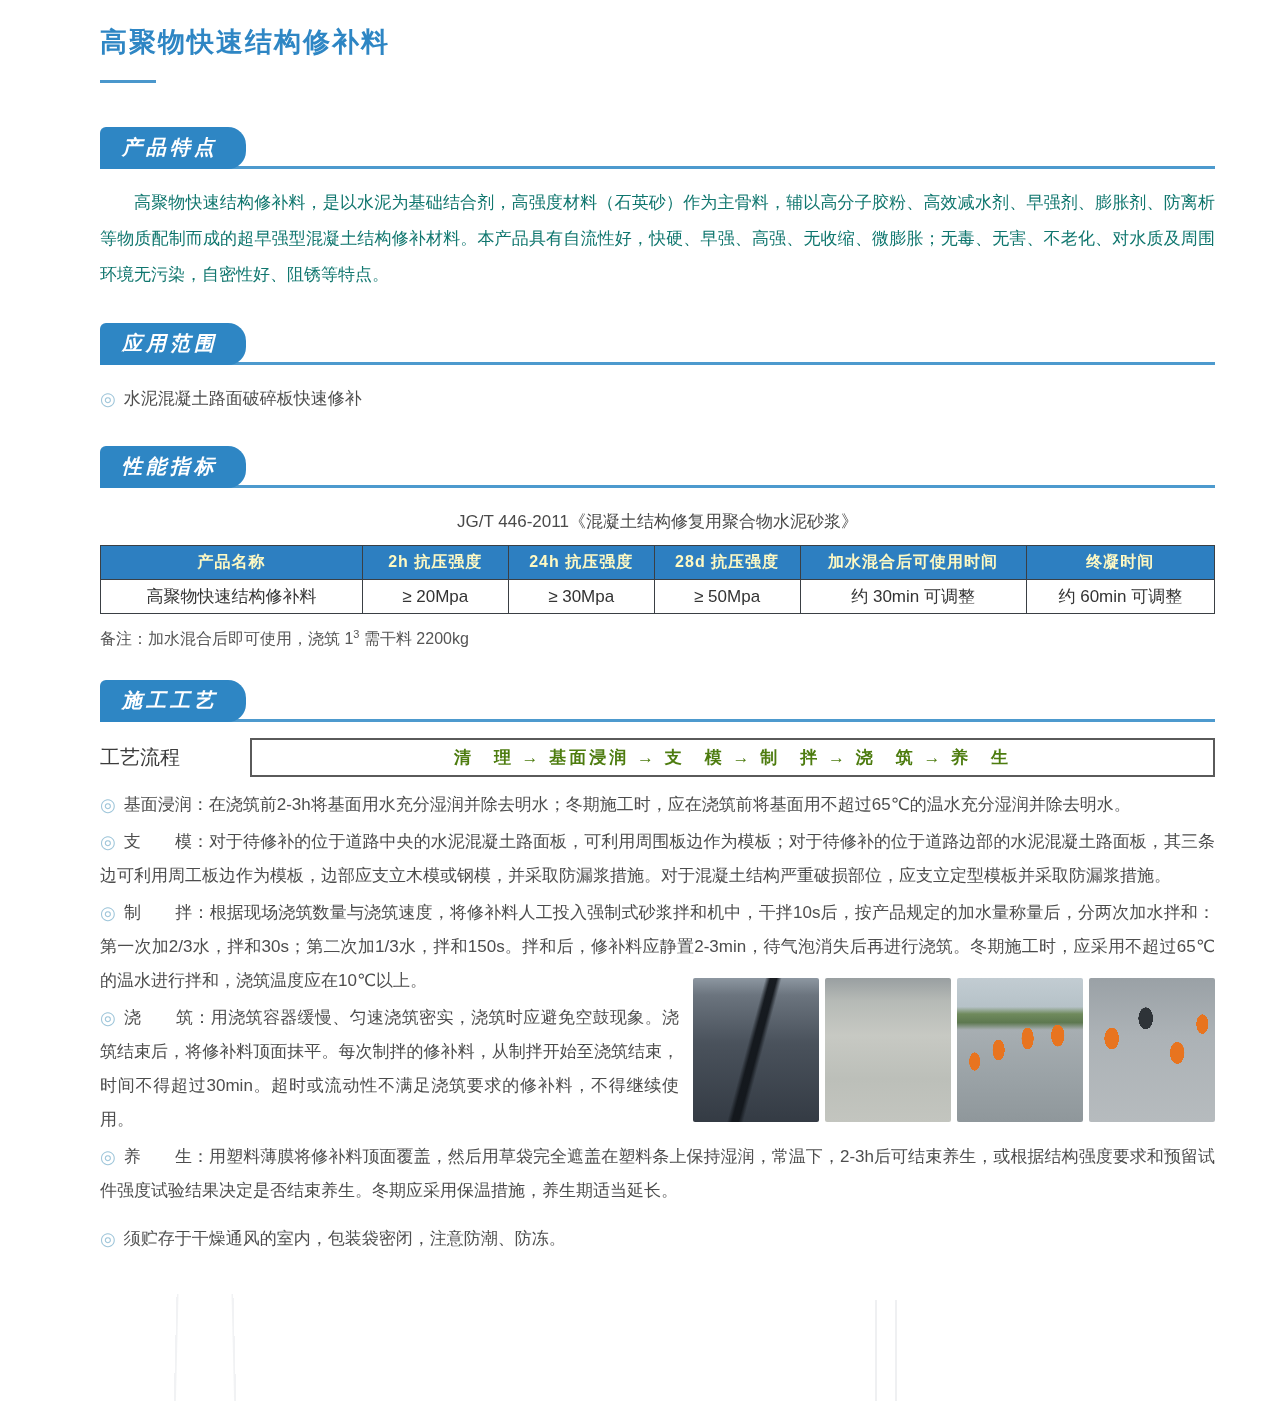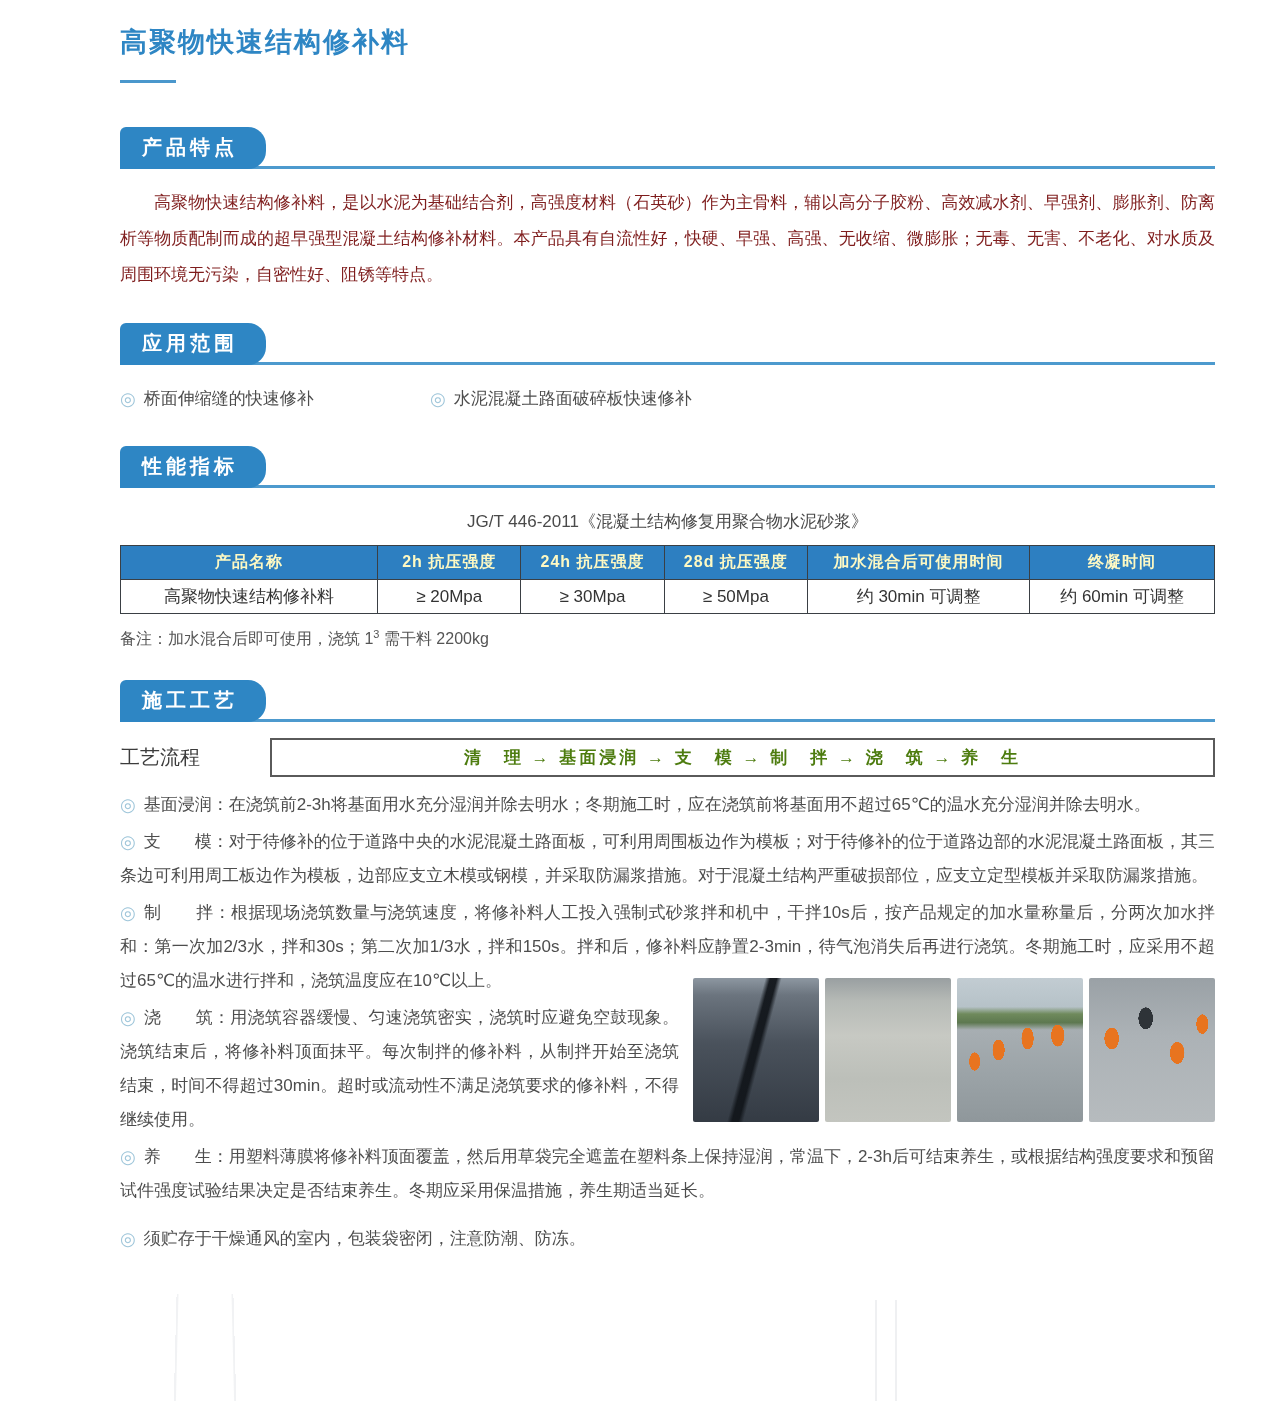--- a/index.html
+++ b/index.html
@@ -2,39 +2,39 @@
 <html lang="zh"><head>
 <meta charset="utf-8">
 <style>
   * { margin:0; padding:0; box-sizing:border-box; }
   html,body { background:#ffffff; }
   body {
     width:1279px; height:1401px; overflow:hidden; position:relative;
     font-family:"Liberation Sans","DejaVu Sans",sans-serif;
     color:#4a4a4a;
   }
-  .container { padding:16px 64px 0 100px; position:relative;margin-left:20px; }
+  .container { padding:16px 64px 0 100px; position:relative; }
 
   
   .doc-title { color:#2e86c4; font-size:27px; font-weight:bold; letter-spacing:2px; margin-top:8px; }
   .title-rule { width:56px; height:3px; background:#4a97cc; margin-top:20px; }
 
   
-  .sec-head { display:flex; border-bottom:3px solid #4d9ace; margin-top:30px; }
+  .sec-head { display:flex; border-bottom:3px solid #4d9ace; margin-top:30px;font-style:italic; }
   .sec-head .tab {
     background:#2e86c4; color:#fff; font-size:20px; font-weight:bold;
     letter-spacing:4px; padding:7px 28px 8px 22px;
     border-radius:6px 18px 18px 0; margin-bottom:-3px;
   }
   .sec-head.first { margin-top:44px; }
 
   
   .features-body {
     margin-top:16px; font-size:17px; line-height:36px; text-align:justify;
-    text-indent:2em; color:#7f1d1d;
+    text-indent:2em; color:#0f766e;
   }
 
   
   .bullet { color:#9fc6da; font-size:18px; margin-right:8px; position:relative; top:1px; }
   .bullet-item { font-size:17px; color:#4d4d4d; line-height:34px; }
 
   .apps-row { display:flex; margin-top:16px; }
   .apps-row .bullet-item:first-child { width:310px; }
 
   
@@ -101,21 +101,20 @@
 
   <div class="sec-head first">
     <div class="tab">产品特点</div>
   </div>
   <p class="features-body">高聚物快速结构修补料，是以水泥为基础结合剂，高强度材料（石英砂）作为主骨料，辅以高分子胶粉、高效减水剂、早强剂、膨胀剂、防离析等物质配制而成的超早强型混凝土结构修补材料。本产品具有自流性好，快硬、早强、高强、无收缩、微膨胀；无毒、无害、不老化、对水质及周围环境无污染，自密性好、阻锈等特点。</p>
 
   <div class="sec-head">
     <div class="tab">应用范围</div>
   </div>
   <div class="apps-row">
-    <p class="bullet-item"><span class="bullet">◎</span><span>桥面伸缩缝的快速修补</span></p>
     <p class="bullet-item"><span class="bullet">◎</span><span>水泥混凝土路面破碎板快速修补</span></p>
   </div>
 
   <div class="sec-head">
     <div class="tab">性能指标</div>
   </div>
   <p class="standard-caption">JG/T 446-2011《混凝土结构修复用聚合物水泥砂浆》</p>
   <table class="perf">
     <colgroup>
       <col style="width:23.5%">

